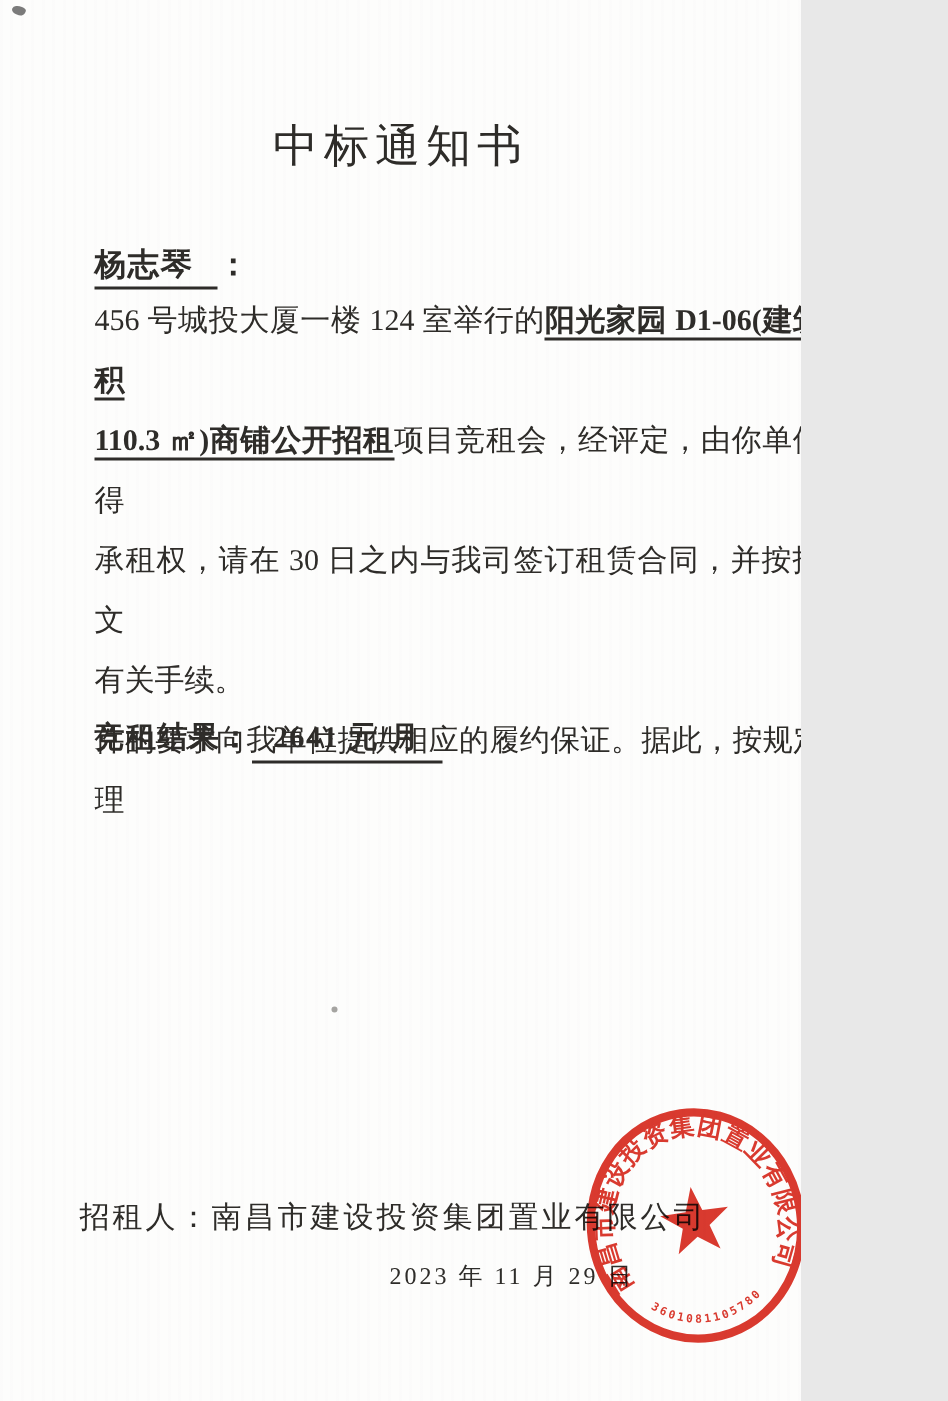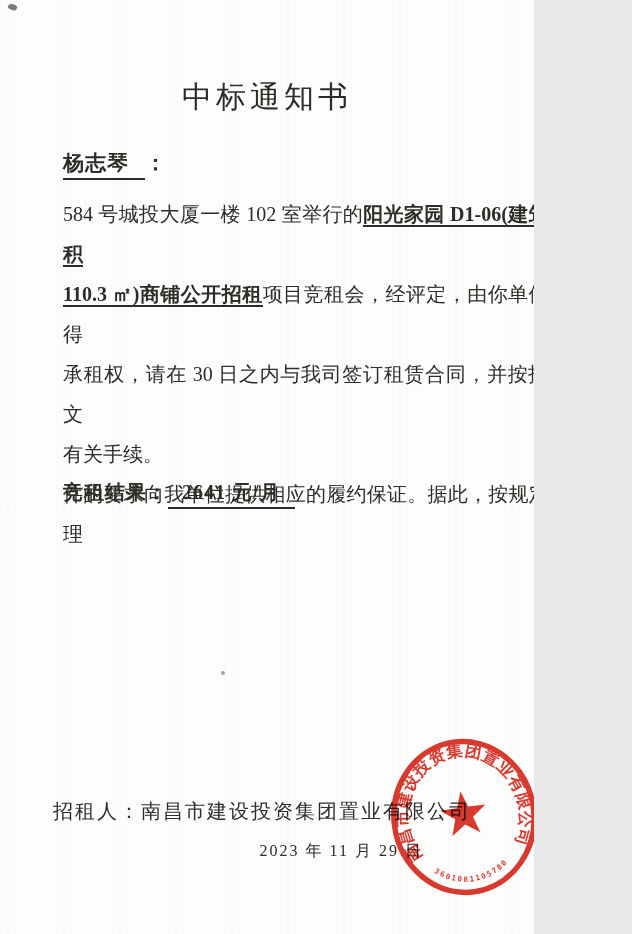--- a/index.html
+++ b/index.html
@@ -8,21 +8,21 @@
     background:
       repeating-linear-gradient(90deg, rgba(150,130,160,0.015) 0 2px, rgba(0,0,0,0) 2px 7px),
       #fdfdfc;
     font-family:"Liberation Serif","DejaVu Serif",serif;
     color:#2e2c29;
   }
   .title{
     position:absolute;top:57px;left:0;width:100%;
     text-align:center;font-size:30px;letter-spacing:4px;font-weight:500;
   }
-  .addressee{position:absolute;left:63px;top:148px;font-size:21px;font-weight:700;letter-spacing:1px;}
+  .addressee{position:absolute;left:63px;top:161px;font-size:21px;font-weight:700;letter-spacing:1px;}
   .addressee .name{border-bottom:2px solid #2e2c29;padding-right:16px;display:inline-block;line-height:30px;}
   .body1{position:absolute;left:63px;top:194px;width:506px;font-size:20px;line-height:40px;}
   .body2{position:absolute;left:63px;top:550px;width:506px;font-size:20px;line-height:40px;}
   .line{min-height:40px;}
   .jst{text-align:justify;text-align-last:justify;}
   .ind{text-indent:40px;}
   .em{font-weight:700;border-bottom:2px solid #2e2c29;}
   .result{position:absolute;left:63px;top:475px;font-size:20px;font-weight:700;line-height:34px;letter-spacing:1px;}
   .result .rv{border-bottom:2px solid #2e2c29;padding:0 14px;display:inline-block;line-height:30px;}
   .signer{position:absolute;right:63px;top:798px;font-size:20px;letter-spacing:2px;white-space:nowrap;}
@@ -43,21 +43,21 @@
   <div class="speck1"></div>
   <div class="speck2"></div>
 
   <h1 class="title">中标通知书</h1>
 
   <div class="addressee">
     <span class="name">杨志琴</span><span>：</span>
   </div>
 
   <div class="body1">
-    <div class="line jst"><span>584 号城投大厦一楼 102 室举行的</span><span class="em">阳光家园 D1-06(建筑面积</span></div>
+    <div class="line jst"><span>456 号城投大厦一楼 124 室举行的</span><span class="em">阳光家园 D1-06(建筑面积</span></div>
     <div class="line jst"><span class="em">110.3 ㎡)商铺公开招租</span><span>项目竞租会，经评定，由你单位获得</span></div>
     <div class="line jst"><span>承租权，请在 30 日之内与我司签订租赁合同，并按招租文</span></div>
     <div class="line"><span>有关手续。</span></div>
     <div class="line jst"><span>件的要求向我单位提供相应的履约保证。据此，按规定办理</span></div>
   </div>
 
   <div class="result">
     <span>竞租结果：</span><span class="rv">2641 元/月</span>
   </div>
 

